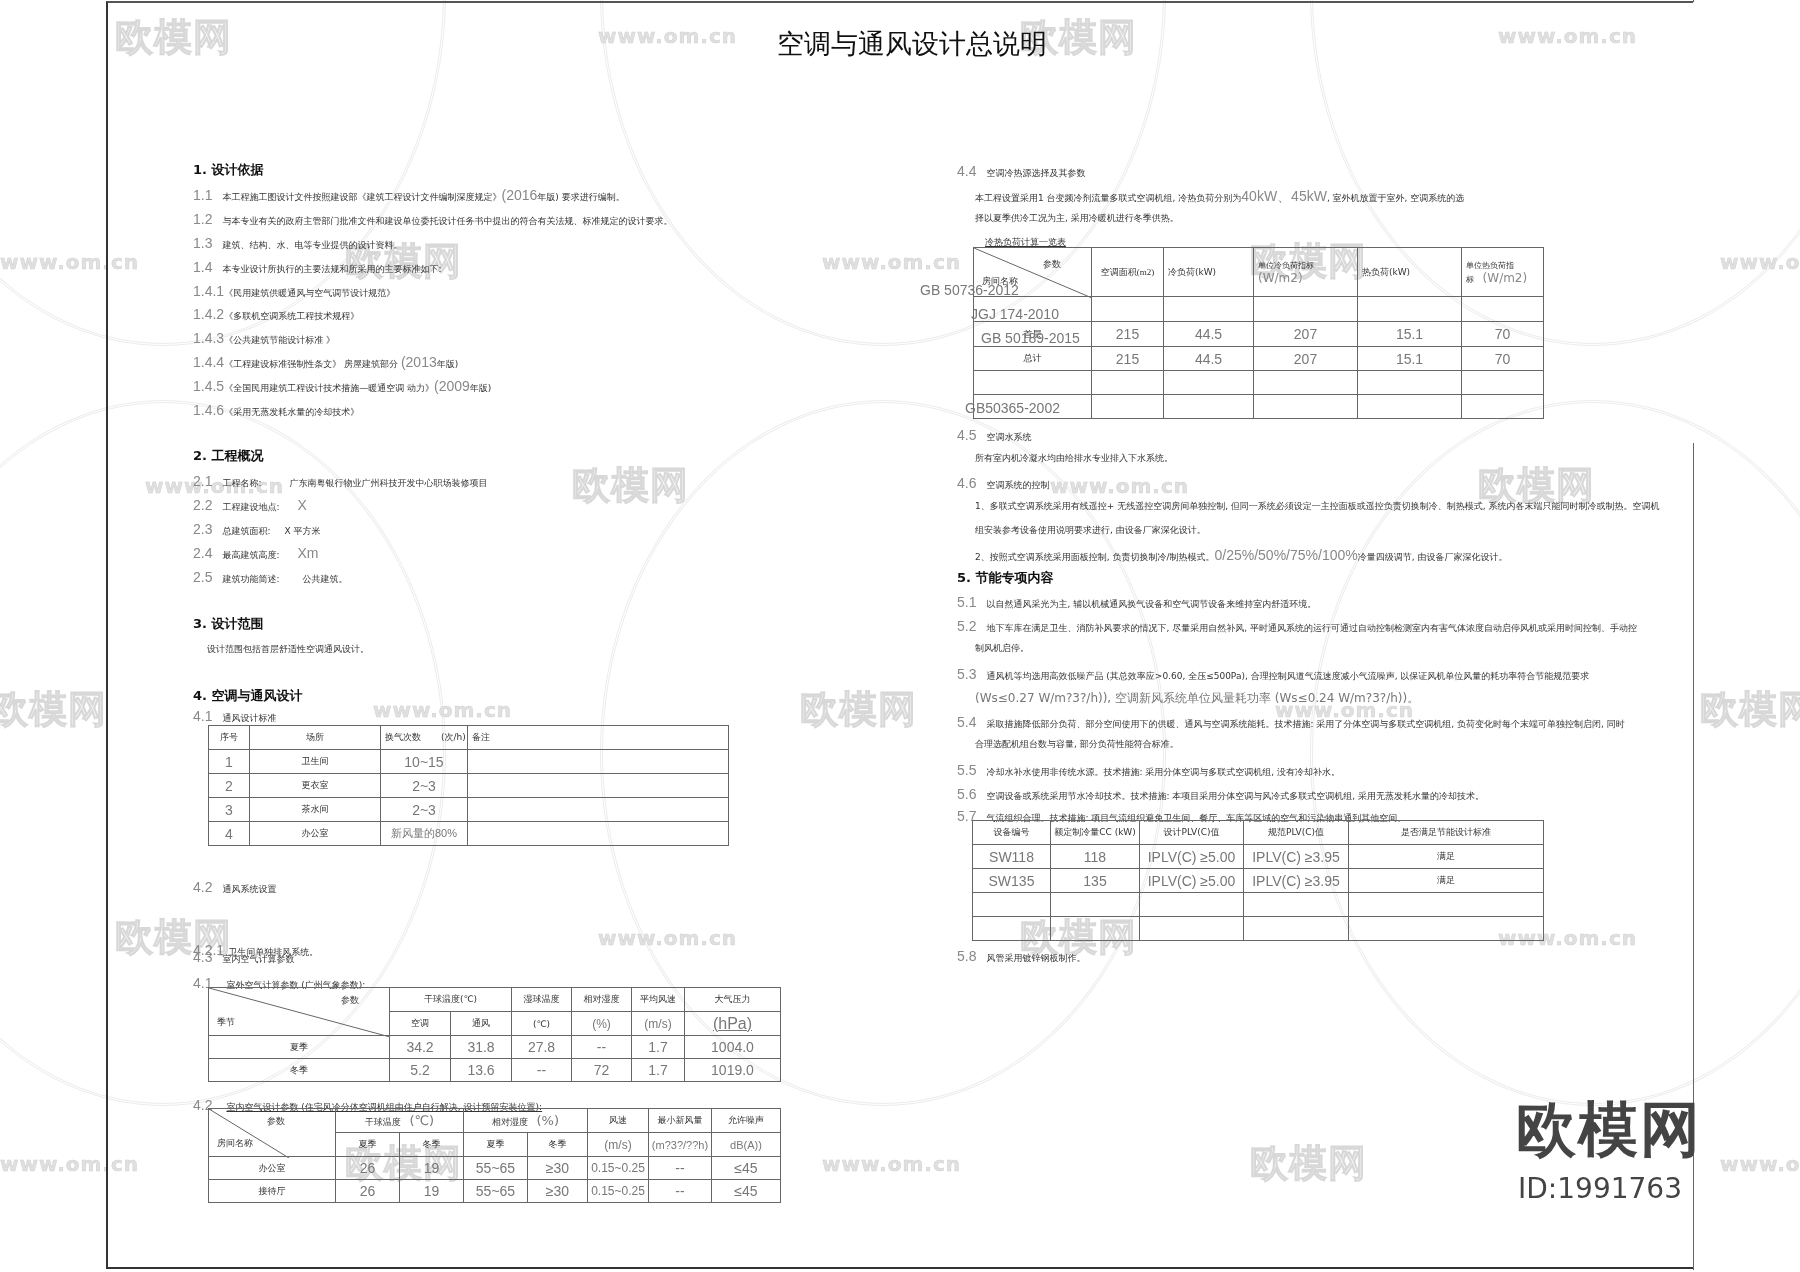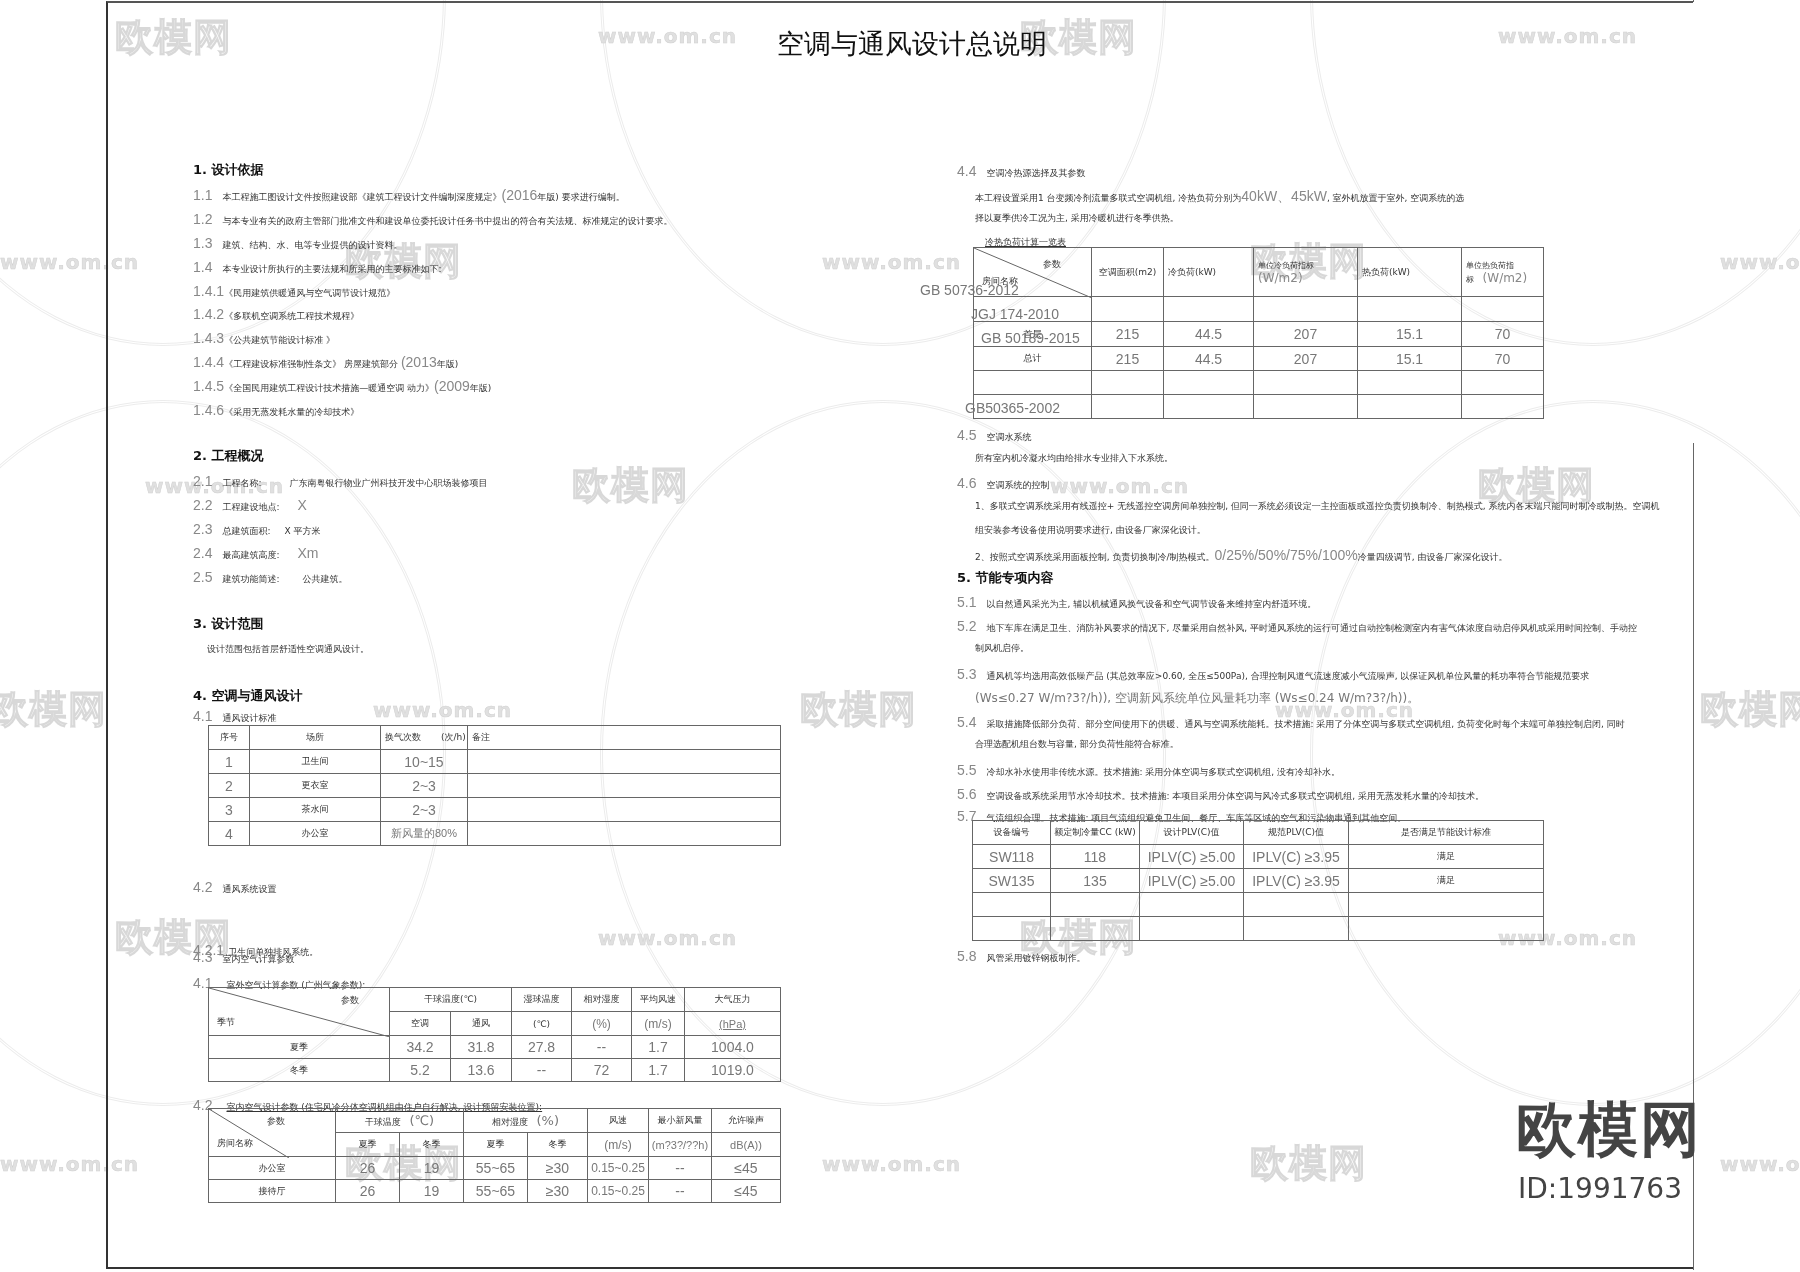--- a/index.html
+++ b/index.html
@@ -92,21 +92,21 @@
 <div class="ln" style="left:193px;top:521px;"><span class="num">2.3</span><span style="margin-right:14px">总建筑面积:</span><span>X 平方米</span></div>
 <div class="ln" style="left:193px;top:545px;"><span class="num">2.4</span><span style="margin-right:18px">最高建筑高度:</span><span class="big">Xm</span></div>
 <div class="ln" style="left:193px;top:569px;"><span class="num">2.5</span><span style="margin-right:23px">建筑功能简述:</span><span>公共建筑。</span></div>
 
 <div class="h" style="left:193px;top:615px;">3. 设计范围</div>
 <div class="ln" style="left:207px;top:643px;">设计范围包括首层舒适性空调通风设计。</div>
 
 <div class="h" style="left:193px;top:687px;">4. 空调与通风设计</div>
 <div class="ln" style="left:193px;top:708px;"><span class="num">4.1</span><span>通风设计标准</span></div>
 
-<table class="cad" style="left:208px;top:725px;width:573px;">
+<table class="cad" style="left:208px;top:725px;width:521px;">
   <tbody>
       <tr style="height:24px;">
     <td style="width:40px;">序号</td>
     <td style="width:130px;">场所</td>
     <td style="width:82px;" class="l"><span>换气次数</span>&nbsp;&nbsp;&nbsp;&nbsp;&nbsp;&nbsp;&nbsp;<span>(次/h)</span></td>
     <td class="l">备注</td>
   </tr>
   <tr style="height:24px;">
         <td class="v">1</td>
         <td>卫生间</td>
@@ -154,21 +154,21 @@
     <td style="width:59px;">相对湿度</td>
     <td style="width:52px;">平均风速</td>
     <td>大气压力</td>
   </tr>
   <tr style="height:24px;">
     <td style="width:60px;">空调</td>
     <td style="width:60px;">通风</td>
     <td>(℃)</td>
     <td class="v" style="font-size:12px;">(%)</td>
     <td class="v" style="font-size:12px;">(m/s)</td>
-    <td class="v" style="font-size:11px;text-decoration:underline;">(hPa)</td>
+    <td class="v" style="font-size:16px;text-decoration:underline;">(hPa)</td>
   </tr>
   <tr style="height:23px;">
     <td>夏季</td>
         <td class="v">34.2</td>
         <td class="v">31.8</td>
         <td class="v">27.8</td>
         <td class="v">--</td>
         <td class="v">1.7</td>
         <td class="v">1004.0</td>
   </tr>
@@ -242,21 +242,21 @@
 <table class="cad" style="left:973px;top:247px;width:571px;">
   <tbody>
       <tr style="height:49px;">
     <td style="width:117px;" class="diag">
       <svg width="118" height="50">
             <line x1="0" y1="0" x2="118" y2="50" stroke="#666" stroke-width="1"></line>
           </svg>
       <span class="tr" style="right:30px;top:10px">参数</span>
       <span class="bl" style="bottom:8px">房间名称</span>
     </td>
-    <td style="width:71px;">空调面积(m2)</td>
+    <td style="width:71px;font-family:Liberation Serif, serif;">空调面积(m2)</td>
     <td style="width:85px;" class="l">冷负荷(kW)</td>
     <td style="width:99px;" class="l"><span style="font-size:8px">单位冷负荷指标</span> <span class="big" style="font-size:12px;color:#888">(W/m2)</span></td>
     <td style="width:99px;" class="l">热负荷(kW)</td>
     <td class="l"><span style="font-size:8px">单位热负荷指标</span>&nbsp;&nbsp;&nbsp;<span class="big" style="font-size:12px;color:#888">(W/m2)</span></td>
   </tr>
   <tr style="height:25px;">
         <td></td>
         <td class="v"></td>
         <td class="v"></td>
         <td class="v"></td>

